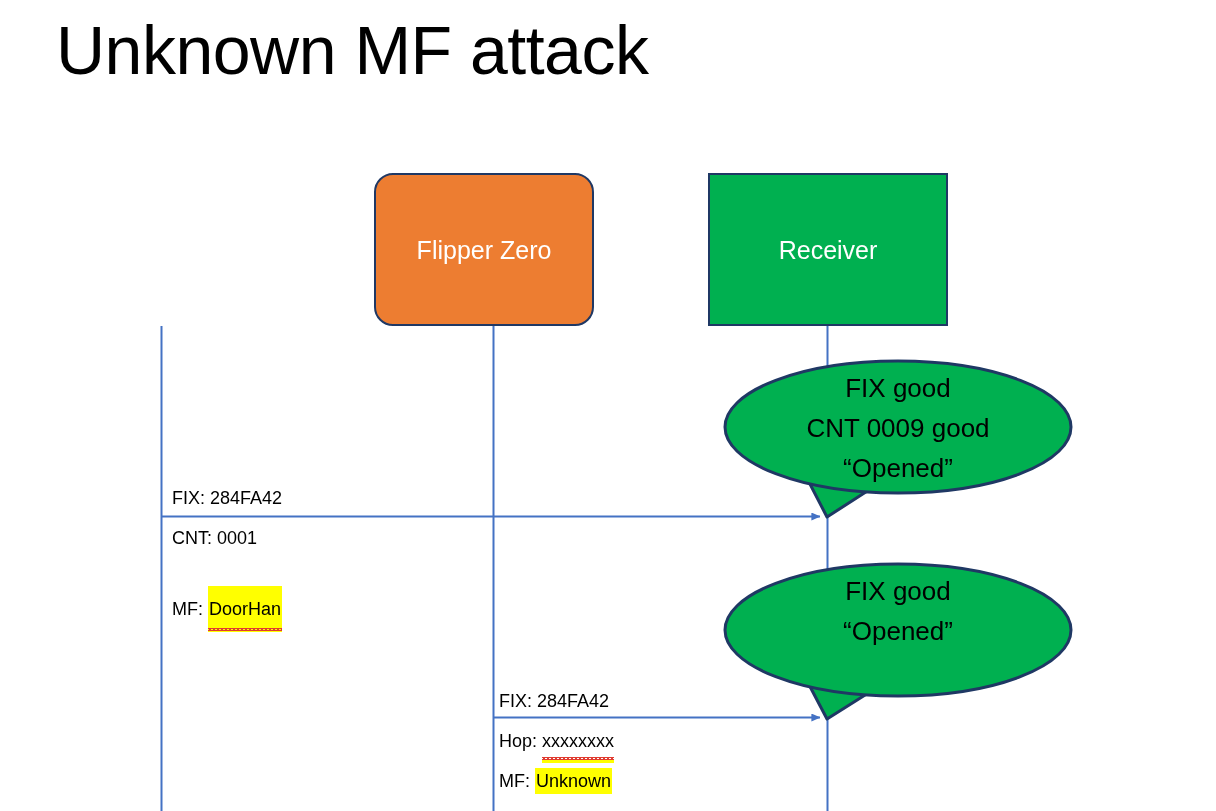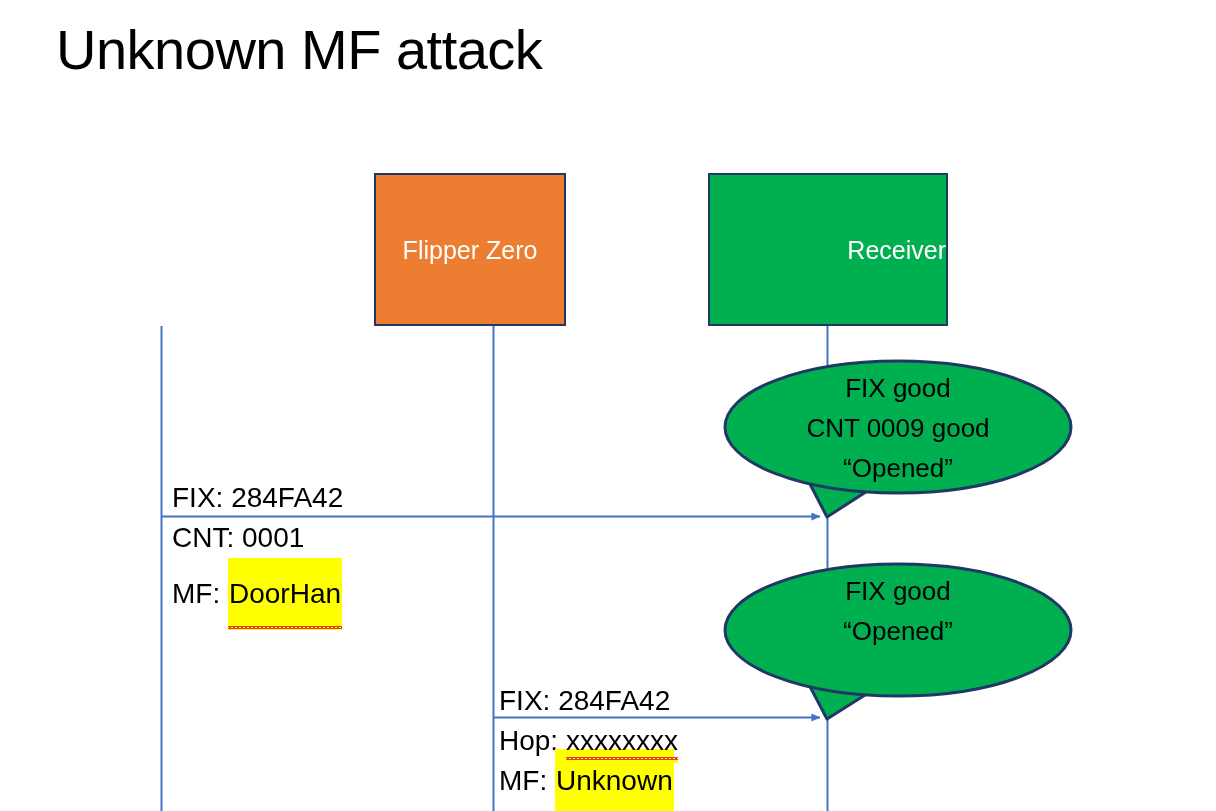--- a/index.html
+++ b/index.html
@@ -19,21 +19,21 @@
     background: #ffffff;
     overflow: hidden;
   }
 
   
   #slide-title {
     position: absolute;
     left: 56px;
     top: 8px;
     width: 1000px;
-    font-size: 56px;
+    font-size: 68px;
     line-height: 84px;
     font-weight: 400;
     color: #000000;
     letter-spacing: -0.5px;
     white-space: nowrap;
   }
 
   
   #vector-layer {
     position: absolute;
@@ -54,52 +54,53 @@
   }
   .actor-label {
     color: #ffffff;
     font-size: 25px;
     line-height: 30px;
     font-weight: 400;
     text-align: center;
     white-space: nowrap;
   }
   #actor-remote   { left: 39px;  top: 173px; width: 245px; height: 153px; }
-  #actor-flipper  { left: 374px; top: 173px; width: 192px; height: 153px; }
+  #actor-flipper  { left: 374px; top: 173px; width: 220px; height: 153px; border-radius: 19px; }
   #actor-receiver { left: 708px; top: 173px; width: 240px; height: 153px; }
 
   
   .bubble-text {
     position: absolute;
     color: #000000;
     font-size: 26px;
     line-height: 40px;
     text-align: center;
     white-space: nowrap;
     pointer-events: none;
   }
   #bubble-1-text { left: 722px; top: 368px; width: 352px; }
   #bubble-2-text { left: 722px; top: 571px; width: 352px; }
 
   
   .msg-block {
     position: absolute;
     color: #000000;
-    font-size: 28px;
+    font-size: 18px;
     line-height: 40px;
     white-space: nowrap;
   }
   #msg-1 { left: 172px; top: 478px; }
   #msg-2 { left: 499px; top: 681px; }
 
   .msg-line { display: block; height: 40px; }
 
   .hl {
     background: #FFFF00;
-    padding: 16px 1px;
+    padding: 3px 1px;
+    margin-top: 28px;
   }
   
   .sq {
     position: relative;
     display: inline-block;
   }
   .sq::after {
     content: "";
     position: absolute;
     left: 0;
@@ -154,21 +155,21 @@
       <path d="M 795,658 L 827,719 L 900,673 Z" fill="#00B050" stroke="#1F3864" stroke-width="3" stroke-linejoin="round"></path>
       <ellipse cx="898" cy="630" rx="173" ry="66" fill="#00B050" stroke="#1F3864" stroke-width="3"></ellipse>
     </g>
   </svg>
 
 
   <div class="actor-box" id="actor-flipper" style="background: rgb(237, 125, 49);">
     <span class="actor-label">Flipper Zero</span>
   </div>
 
-  <div class="actor-box" id="actor-receiver" style="background: rgb(0, 176, 80); justify-content: flex-end;">
+  <div class="actor-box" id="actor-receiver" style="background: rgb(0, 176, 80);">
     <span class="actor-label">Receiver</span>
   </div>
 
   <div class="bubble-text" id="bubble-1-text">
     <span class="msg-line">FIX good</span>
     <span class="msg-line">CNT 0009 good</span>
     <span class="msg-line">“Opened”</span>
   </div>
 
   <div class="bubble-text" id="bubble-2-text">

